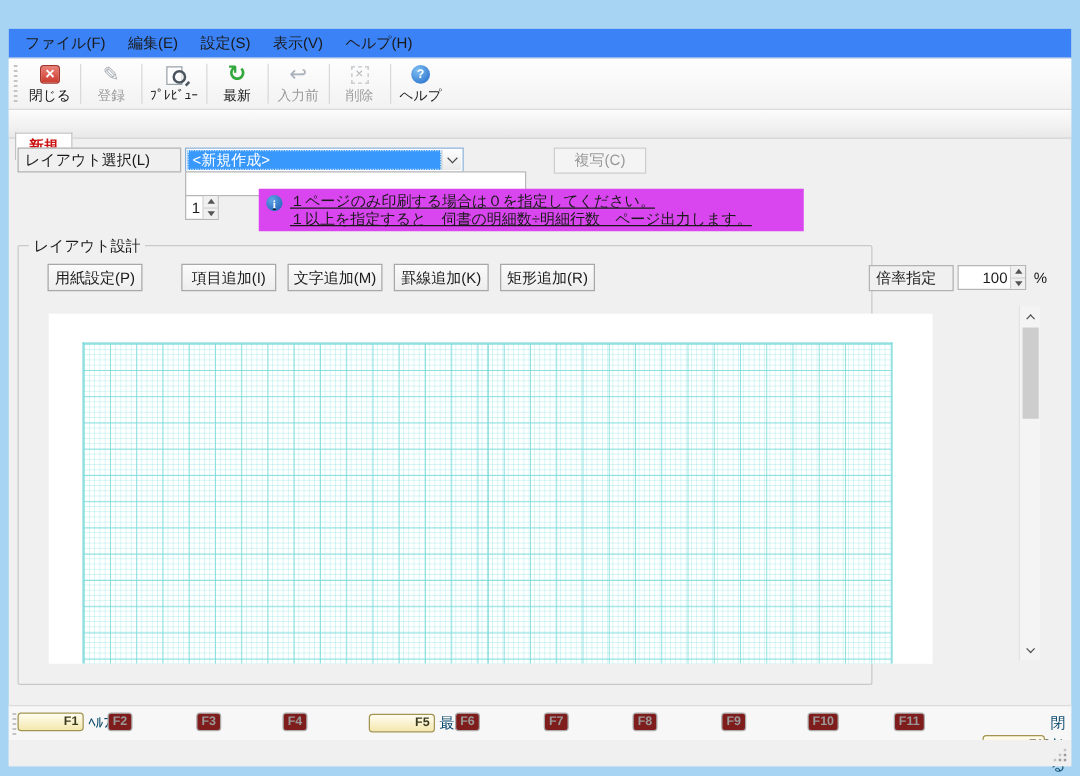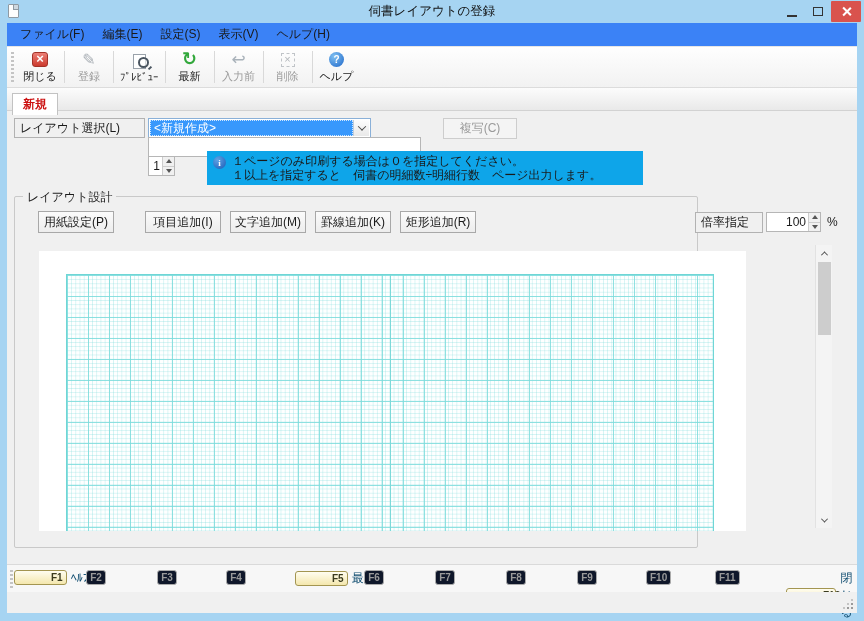--- a/index.html
+++ b/index.html
@@ -44,21 +44,21 @@
   .ic-preview::before { content:""; position:absolute; right:-4px; bottom:0px; width:7px; height:7px; border:2px solid #4a5560; border-radius:50%; background:rgba(255,255,255,.6); }
   .ic-preview::after { content:""; position:absolute; right:-6px; bottom:-2px; width:2px; height:4px; background:#4a5560; transform:rotate(45deg); }
   .ic-refresh::before { content:"↻"; font-size:18px; font-weight:bold; color:#33a83c; line-height:15px; }
   .ic-undo::before { content:"↩"; font-size:17px; color:#a9b2ba; line-height:15px; }
   .ic-delete { width:14px; height:14px; border:1px dashed #c0c4c8; position:relative; }
   .ic-delete::before { content:"×"; position:absolute; left:0; right:0; top:-1px; text-align:center; color:#b2b6ba; font-size:11px; }
   .ic-help { width:15px; height:15px; border-radius:50%; background:radial-gradient(circle at 35% 30%,#7fc0f2,#1e66c8); display:flex; align-items:center; justify-content:center; }
   .ic-help::before { content:"?"; color:#fff; font-weight:bold; font-size:10px; }
 
   .tabstrip { position:absolute; left:0; top:65px; width:850px; height:23px; background:linear-gradient(#fcfcfc,#e9e9e9); border-bottom:1px solid #d2d2d2; }
-  .tab-active { position:absolute; left:5px; top:5px; width:46px; height:22px; background:#fff; border:1px solid #c2c2c2; border-bottom:none; display:flex; align-items:center; justify-content:center; color:#cc1111; font-weight:bold; }
+  .tab-active { position:absolute; left:5px; top:18px; width:46px; height:22px; background:#fff; border:1px solid #c2c2c2; border-bottom:none; display:flex; align-items:center; justify-content:center; color:#cc1111; font-weight:bold; }
 
   
   .flabel { position:absolute; left:7px; width:131px; height:20px; background:#f0f0f0; border:1px solid #b2b2b2; padding-left:5px; line-height:18px; }
   .row1 { top:95px; } .row2 { top:114px; } .row3 { top:133px; }
 
   .combo { position:absolute; left:141px; top:95px; width:223px; height:20px; background:#fff; border:1px solid #8ab0d8; display:flex; }
   .combo-sel { flex:1; margin:1px 17px 1px 1px; background:#3898fc; border:1px dotted #cfe6ff; color:#fff; padding:0 3px; line-height:15px; overflow:hidden; white-space:nowrap; }
   .combo-btn { position:absolute; right:1px; top:1px; width:16px; height:16px; background:linear-gradient(#fdfdfd,#e9e9e9); border-left:1px solid #c3cdd8; display:flex; align-items:center; justify-content:center; }
   .chev { width:6px; height:6px; border-right:1.6px solid #4a4a4a; border-bottom:1.6px solid #4a4a4a; }
   .chev.down { transform:rotate(45deg) translate(-1px,-1px); }
@@ -69,21 +69,21 @@
 
   .spinbox { position:absolute; background:#fff; border:1px solid #b6b6b6; display:flex; }
   .spin-val { flex:1; text-align:right; line-height:18px; padding-right:2px; }
   .spin-btns { width:12px; display:flex; flex-direction:column; border-left:1px solid #cdcdcd; }
   .spin-up,.spin-dn { flex:1; background:#f0f0f0; display:flex; align-items:center; justify-content:center; }
   .spin-up { border-bottom:1px solid #cdcdcd; }
   .tri-up { width:0; height:0; border-left:3px solid transparent; border-right:3px solid transparent; border-bottom:4px solid #555; }
   .tri-dn { width:0; height:0; border-left:3px solid transparent; border-right:3px solid transparent; border-top:4px solid #555; }
   .spin-detail { left:141px; top:133px; width:27px; height:20px; }
 
-  .infobox { position:absolute; left:200px; top:128px; width:436px; height:34px; background:#0ea5e9; display:flex; padding:3px 4px; }
+  .infobox { position:absolute; left:200px; top:128px; width:436px; height:34px; background:#d946ef; display:flex; padding:3px 4px;text-decoration:underline; }
   .info-icon { width:13px; height:13px; margin:2px 6px 0 2px; border-radius:50%; background:radial-gradient(circle at 35% 30%,#5fa4e6,#1a59b4); flex:none; display:flex; align-items:center; justify-content:center; }
   .info-icon::before { content:"i"; color:#fff; font-size:9px; font-weight:bold; font-family:"Liberation Serif","DejaVu Serif",serif; }
   .info-text { font-size:12px; line-height:14px; white-space:nowrap; }
 
   
   .groupbox { position:absolute; left:7px; top:173px; width:684px; height:352px; border:1px solid #c9c9c9; border-radius:2px; }
   .group-title { position:absolute; left:8px; top:-8px; background:#f0f0f0; padding:0 4px; }
 
   .dbtn { position:absolute; top:14px; width:76px; height:22px; background:linear-gradient(#fbfbfb,#ededed); border:1px solid #a8a8a8; text-align:center; line-height:20px; }
   .zoom-label { position:absolute; left:680px; top:15px; width:68px; height:21px; border:1px solid #b2b2b2; background:#f0f0f0; padding-left:5px; line-height:19px; }
@@ -107,49 +107,34 @@
   .vs-thumb { position:absolute; left:2px; top:17px; width:13px; height:73px; background:#cdcdcd; }
   .chev-sb { width:5px; height:5px; border-right:1.6px solid #4a4a4a; border-bottom:1.6px solid #4a4a4a; }
   .chev-sb.up { transform:rotate(-135deg) translate(-1px,-1px); }
   .chev-sb.down { transform:rotate(45deg) translate(-1px,-1px); }
 
   
   .fbar { position:absolute; left:0; top:541px; width:850px; height:28px; background:#f7f7f7; border-top:1px solid #dadada; }
   .fbar .vgrip { position:absolute; left:2px; top:5px; height:18px; }
   .fslot { position:absolute; top:5px; display:flex; align-items:center; }
   .fkey { display:inline-block; min-width:20px; padding:1px 3px; border-radius:3px; font-size:10px; font-weight:bold; text-align:center;
-          background:#0f172a; border:1px solid #ababab; color:#9a9a9a; }
+          background:#7f1d1d; border:1px solid #ababab; color:#9a9a9a; }
   .fkey.hot { background:linear-gradient(#fffdf0,#f4e7ad); border:1px solid #a39551; color:#3a3a1e;padding-left:36px; }
   .fkey-label { margin-left:4px; color:#0c4a6e; }
 
   .statusbar { position:absolute; left:0; top:569px; width:850px; height:21px; background:#f0f0f0; }
   .resize-grip { position:absolute; right:4px; bottom:4px; width:11px; height:11px; }
   .resize-grip::before { content:""; position:absolute; right:0; bottom:0; width:2px; height:2px; background:#9a9a9a;
       box-shadow:-4px 0 #9a9a9a,-8px 0 #c4c4c4, 0 -4px #9a9a9a, -4px -4px #c4c4c4, 0 -8px #c4c4c4; }
 </style>
 </head>
 <body>
 
 <div class="window">
 
-  <div class="titlebar">
-    <span class="title-icon"></span>
-    <span class="title-text">伺書レイアウトの登録</span>
-    <span class="win-controls">
-      <span class="win-btn">
-          <span class="glyph-min"></span>
-        </span>
-      <span class="win-btn">
-          <span class="glyph-max"></span>
-        </span>
-      <span class="win-close">
-          <span class="glyph-x"></span>
-        </span>
-    </span>
-  </div>
 
   <div class="app">
 
     <div class="menubar">
       <span class="menu-item">ファイル(F)</span>
       <span class="menu-item">編集(E)</span>
       <span class="menu-item">設定(S)</span>
       <span class="menu-item">表示(V)</span>
       <span class="menu-item">ヘルプ(H)</span>
     </div>

